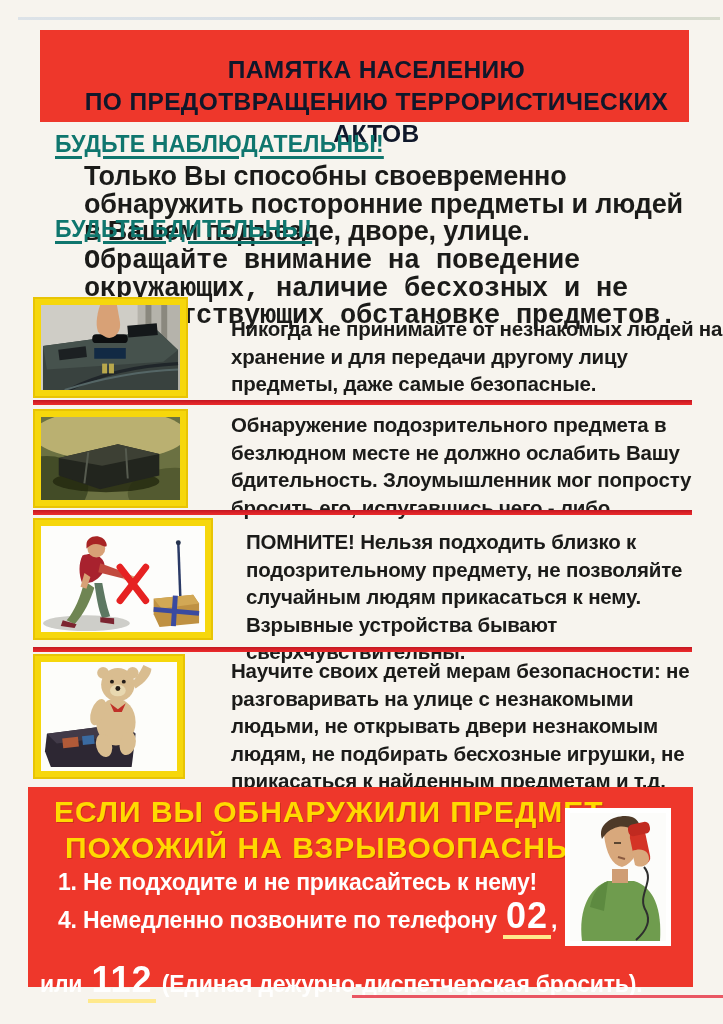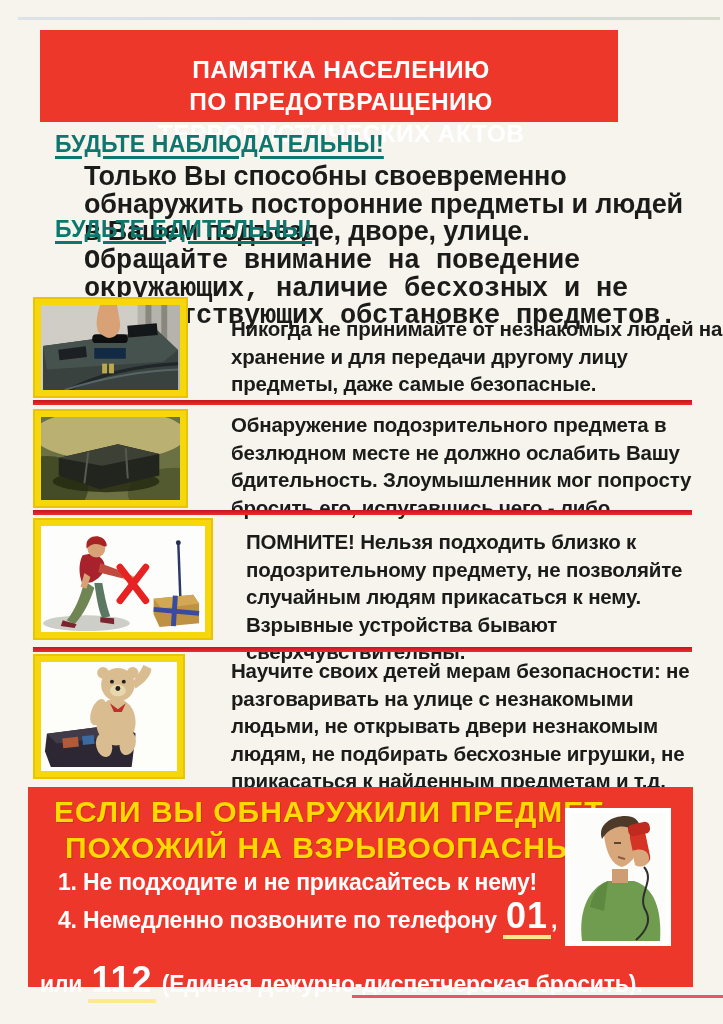--- a/index.html
+++ b/index.html
@@ -14,23 +14,23 @@
   .scan-line-top{
     position:absolute;left:18px;top:17px;width:702px;height:3px;
     background:linear-gradient(90deg,#d4dde6,#c8d3df 60%,#cdd3c2);
     opacity:.75;
   }
   .scan-line-bottom{
     position:absolute;left:352px;top:995px;width:371px;height:3px;
     background:#e63b4a;opacity:.85;
   }
   .red-banner{
-    position:absolute;left:40px;top:30px;width:578px;height:92px;
+    position:absolute;left:40px;top:30px;width:649px;height:92px;
     background:#ee372b;
-    color:#ffffff;text-align:center;
+    color:#0f172a;text-align:center;
     font-weight:700;font-size:24.5px;line-height:32px;
     letter-spacing:.4px;
     box-sizing:border-box;padding-top:24px;padding-left:24px;
   }
   .sec-heading{
     position:absolute;left:55px;
     font-weight:700;font-size:23px;color:#0f766e;
     text-decoration:underline;text-decoration-thickness:2.5px;text-underline-offset:4px;
     letter-spacing:.2px;
   }
@@ -193,21 +193,21 @@
   </div>
   <div class="row-text" style="left:207px;top:657px;width:494px;">Научите своих детей мерам безопасности: не разговаривать на улице с незнакомыми людьми, не открывать двери незнакомым людям, не подбирать бесхозные игрушки, не прикасаться к найденным предметам и т.д.</div>
 
   <div class="alert-block">
     <div class="alert-title" style="top:8px;">ЕСЛИ ВЫ ОБНАРУЖИЛИ ПРЕДМЕТ,</div>
     <div class="alert-title" style="top:44px;">ПОХОЖИЙ НА ВЗРЫВООПАСНЫЙ</div>
 
     <div class="alert-item" style="left:30px;top:82px;">1. Не подходите и не прикасайтесь к нему!</div>
 
     <div class="alert-item" style="left:30px;top:112px;">
-      <span>4. Немедленно позвоните по телефону </span><span class="big-num">01</span><span>,</span>
+      <span>4. Немедленно позвоните по телефону </span><span class="big-num">02</span><span>,</span>
     </div>
 
 
     <div class="alert-item" style="left:12px;top:176px;">
       <span>или </span><span class="big-num">112</span><span> (Единая дежурно-диспетчерская бросить).</span>
     </div>
   </div>
 
   <div class="phone-frame">
     <svg viewBox="0 0 96 128" preserveAspectRatio="none">

